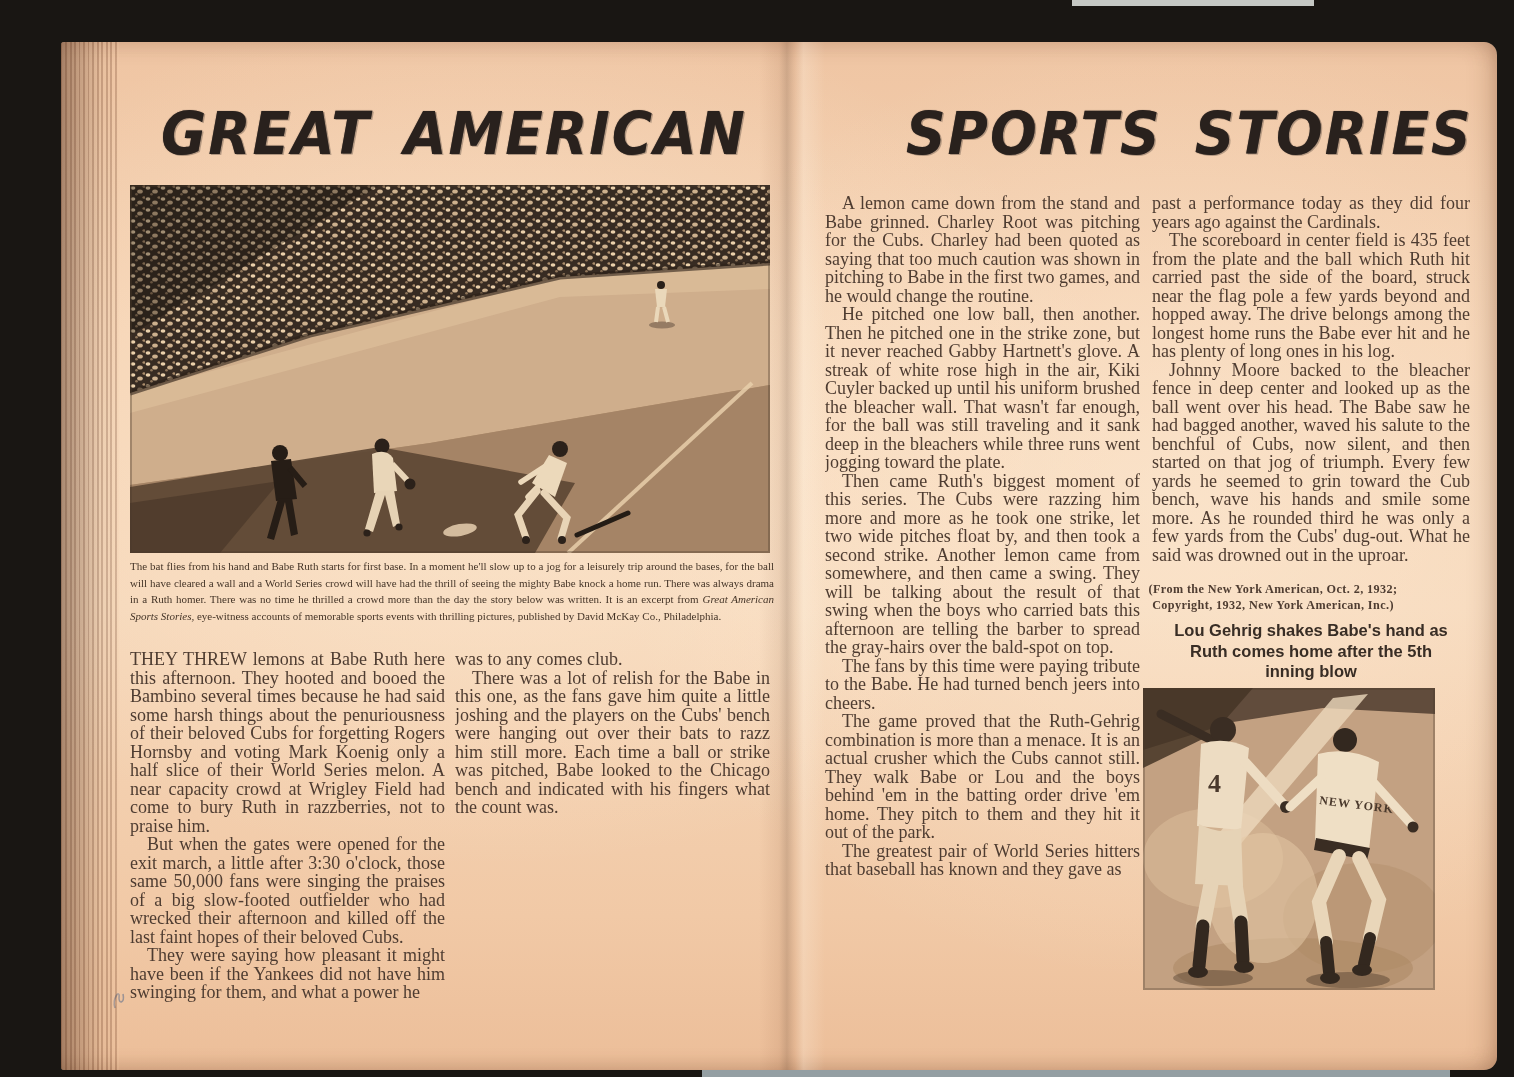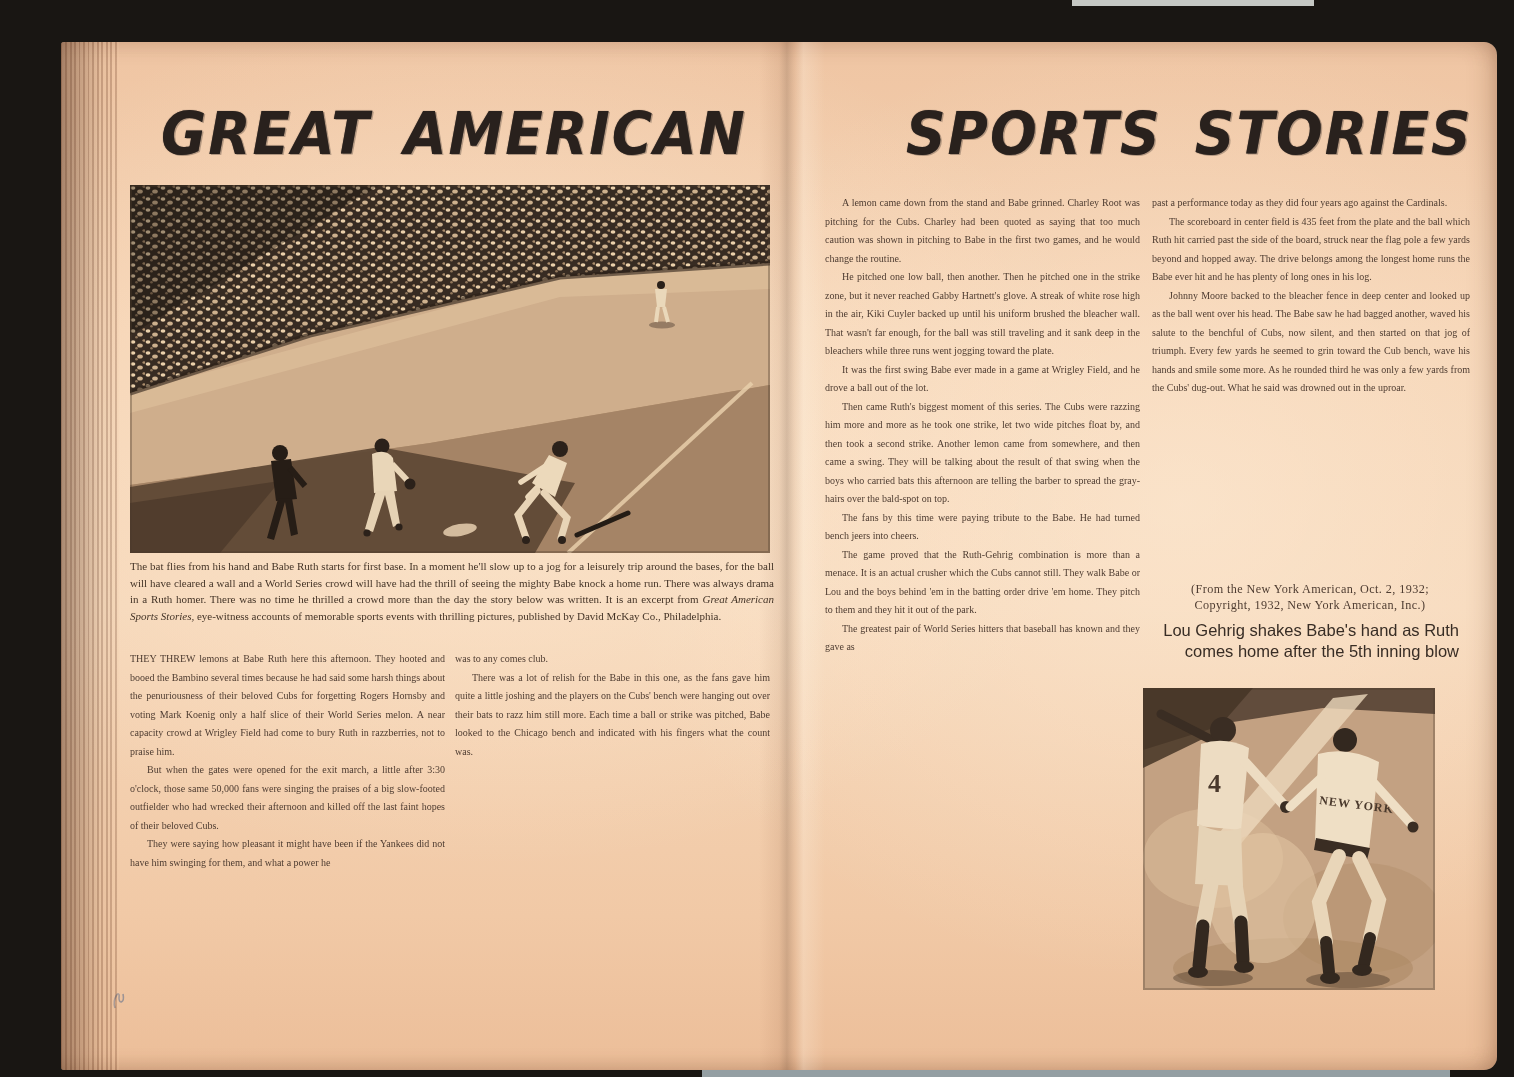--- a/index.html
+++ b/index.html
@@ -45,37 +45,37 @@
   }
   .headline{
     position:absolute;
     font-family:"DejaVu Sans", sans-serif;font-weight:bold;font-style:italic;
     font-size:55px;letter-spacing:2px;word-spacing:12px;line-height:70px;
     color:#29211d;text-align:center;white-space:nowrap;
     transform:scaleY(1.08);
     text-shadow:0 0 1px rgba(41,33,29,.65), 1.5px 1px 0 rgba(41,33,29,.28);
   }
   .col{
-    position:absolute;font-size:10px;line-height:18.5px;color:#4e3c31;
+    position:absolute;font-size:18px;line-height:18.5px;color:#4e3c31;
     text-align:justify;overflow:hidden;
   }
   .col p{margin:0;text-indent:17px;}
   .col p.lead, .col p.cont{text-indent:0;}
   .photo-caption{
     position:absolute;font-size:11px;line-height:16.6px;color:#443427;
     text-align:justify;
   }
   .photo-caption em{font-style:italic;}
   .citation{
     position:absolute;font-size:12.2px;line-height:15.5px;letter-spacing:.4px;
     color:#4e3c31;text-align:center;
   }
   .bold-caption{
-    position:absolute;font-family:"Liberation Sans", sans-serif;font-weight:normal;
-    font-size:16.5px;line-height:20.5px;color:#382d25;text-align:right;
+    position:absolute;font-family:"Liberation Sans", sans-serif;font-weight:bold;
+    font-size:16.5px;line-height:20.5px;color:#382d25;text-align:center;
   }
   .photo-frame{position:absolute;}
   .photo-frame svg{display:block;}
   .pen-mark{position:absolute;}
 </style>
 </head>
 <body>
 
 <div class="edge-strip" style="left:1072px;top:0;width:242px;height:6px;background:#d8dbd8;opacity:.9;"></div>
 <div class="edge-strip" style="left:702px;top:1070px;width:748px;height:7px;background:#aab7bd;opacity:.85;"></div>
@@ -169,34 +169,33 @@
     <svg width="20" height="26" viewBox="0 0 20 26">
       <path d="M6 22 C3 12 11 3 10 11 C9 18 16 18 14 8" fill="none" stroke="#5a6b8c" stroke-width="1.6" opacity=".55"></path>
     </svg>
   </div>
 
   <div class="headline" style="left:845px;top:56px;width:530px;">SPORTS STORIES</div>
 
   <div class="col" style="left:764px;top:152px;width:315px;height:820px;">
     <p>A lemon came down from the stand and Babe grinned. Charley Root was pitching for the Cubs. Charley had been quoted as saying that too much caution was shown in pitching to Babe in the first two games, and he would change the routine.</p>
     <p>He pitched one low ball, then another. Then he pitched one in the strike zone, but it never reached Gabby Hartnett's glove. A streak of white rose high in the air, Kiki Cuyler backed up until his uniform brushed the bleacher wall. That wasn't far enough, for the ball was still traveling and it sank deep in the bleachers while three runs went jogging toward the plate.</p>
-    <p>It was the first swing Babe ever made in a game at Wrigley Field, and he drove a ball out of the lot.</p>
     <p>Then came Ruth's biggest moment of this series. The Cubs were razzing him more and more as he took one strike, let two wide pitches float by, and then took a second strike. Another lemon came from somewhere, and then came a swing. They will be talking about the result of that swing when the boys who carried bats this afternoon are telling the barber to spread the gray-hairs over the bald-spot on top.</p>
     <p>The fans by this time were paying tribute to the Babe. He had turned bench jeers into cheers.</p>
     <p>The game proved that the Ruth-Gehrig combination is more than a menace. It is an actual crusher which the Cubs cannot still. They walk Babe or Lou and the boys behind 'em in the batting order drive 'em home. They pitch to them and they hit it out of the park.</p>
     <p>The greatest pair of World Series hitters that baseball has known and they gave as</p>
   </div>
 
   <div class="col" style="left:1091px;top:152px;width:318px;height:388px;">
     <p class="cont">past a performance today as they did four years ago against the Cardinals.</p>
     <p>The scoreboard in center field is 435 feet from the plate and the ball which Ruth hit carried past the side of the board, struck near the flag pole a few yards beyond and hopped away. The drive belongs among the longest home runs the Babe ever hit and he has plenty of long ones in his log.</p>
     <p>Johnny Moore backed to the bleacher fence in deep center and looked up as the ball went over his head. The Babe saw he had bagged another, waved his salute to the benchful of Cubs, now silent, and then started on that jog of triumph. Every few yards he seemed to grin toward the Cub bench, wave his hands and smile some more. As he rounded third he was only a few yards from the Cubs' dug-out. What he said was drowned out in the uproar.</p>
   </div>
 
-  <div class="citation" style="left:1103px;top:540px;width:292px;">(From the New York American, Oct. 2, 1932; Copyright, 1932, New York American, Inc.)</div>
+  <div class="citation" style="left:1066px;top:540px;width:292px;font-weight:bold;">(From the New York American, Oct. 2, 1932; Copyright, 1932, New York American, Inc.)</div>
 
   <div class="bold-caption" style="left:1102px;top:578px;width:296px;">Lou Gehrig shakes Babe's hand as Ruth comes home after the 5th inning blow</div>
 
   <div class="photo-frame" style="left:1082px;top:646px;width:292px;height:302px;">
     <svg width="292" height="302" viewBox="0 0 292 302">
 
       <rect width="292" height="302" fill="#c3a182"></rect>
       <ellipse cx="70" cy="170" rx="70" ry="50" fill="#d6b694" opacity=".7"></ellipse>
       <ellipse cx="220" cy="230" rx="80" ry="55" fill="#b6926f" opacity=".6"></ellipse>
       <ellipse cx="150" cy="280" rx="120" ry="30" fill="#a9855f" opacity=".5"></ellipse>

